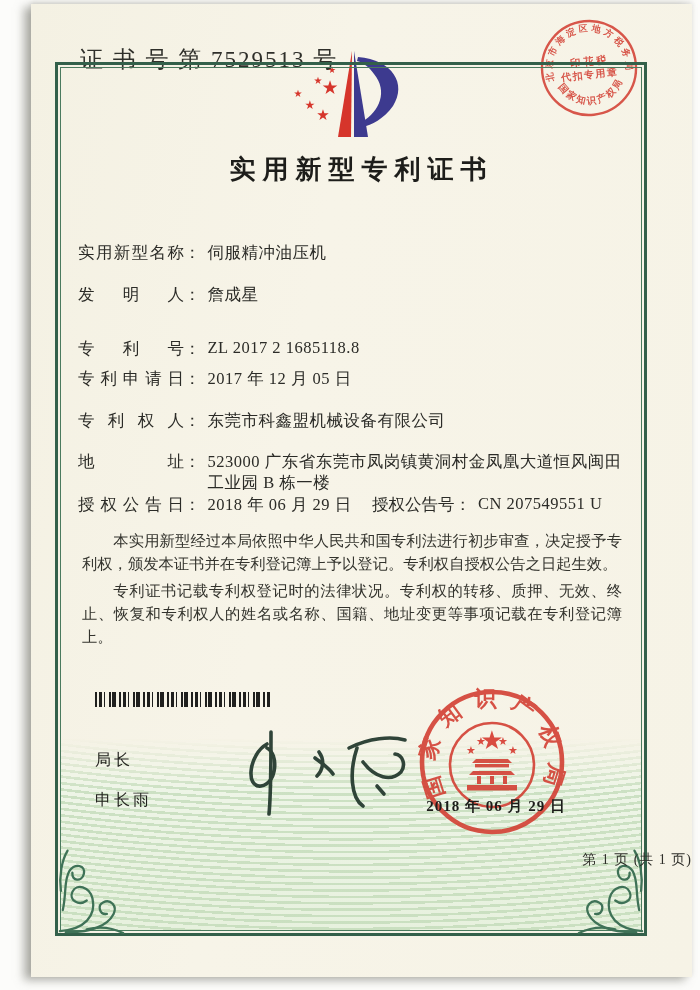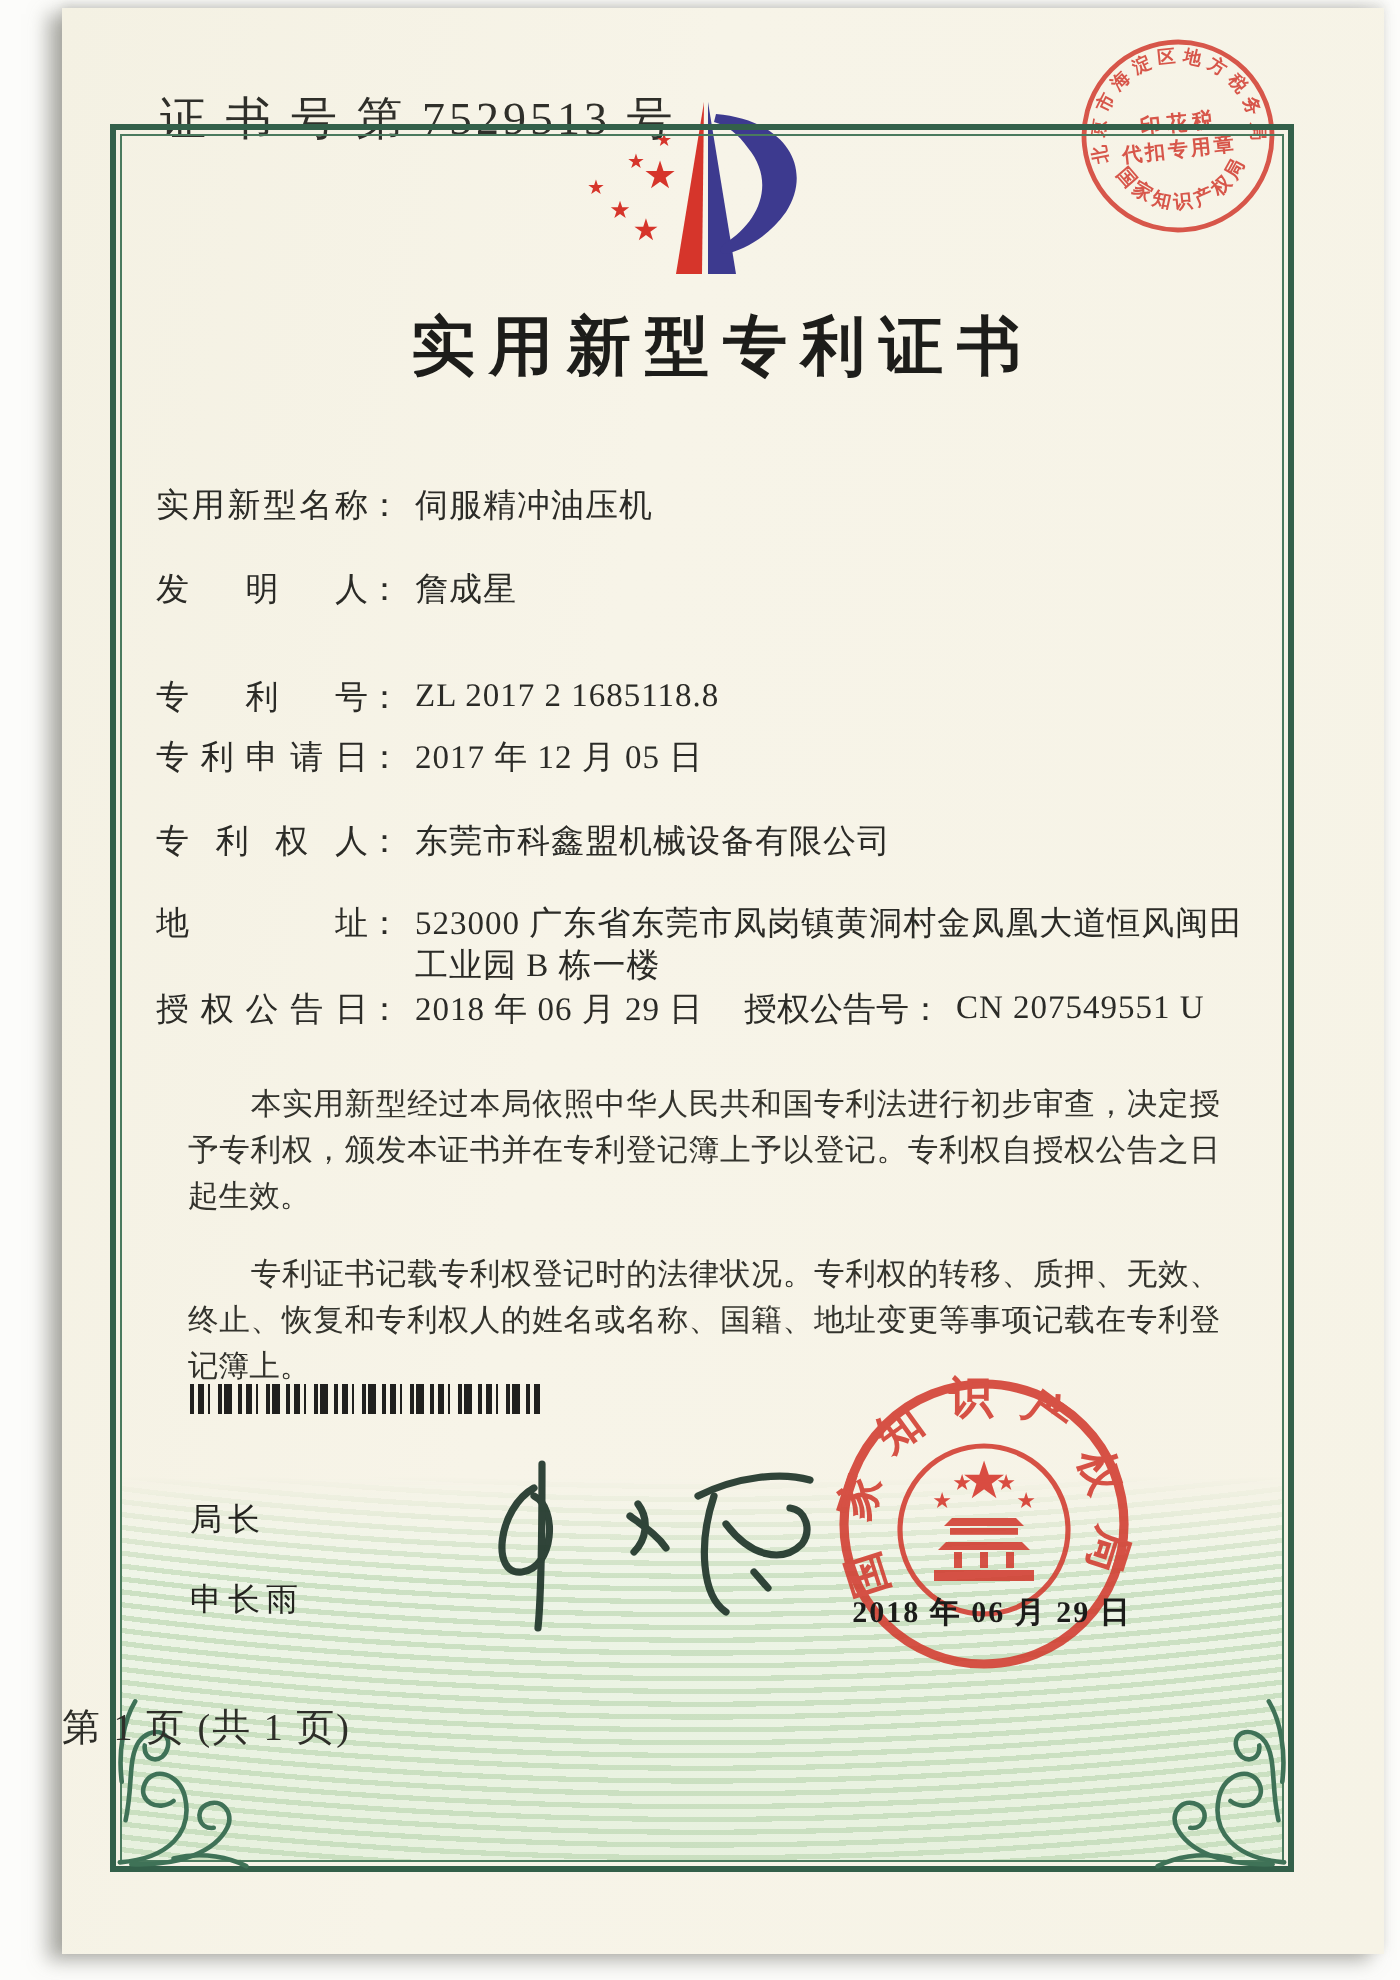--- a/index.html
+++ b/index.html
@@ -30,33 +30,33 @@
     -webkit-mask-image:linear-gradient(to bottom, rgba(0,0,0,0) 0, #000 52px);
     mask-image:linear-gradient(to bottom, rgba(0,0,0,0) 0, #000 52px);
   }
   .cert-no{
     position:absolute;left:49px;top:40px;font-size:23px;letter-spacing:2px;color:#2f2f2a;
   }
   .logo{position:absolute;left:254px;top:44px;width:130px;height:94px;}
   .star{font-family:"DejaVu Sans",sans-serif;fill:#d6352b;}
   .cert-title{
     position:absolute;left:0;top:148px;width:100%;text-align:center;
-    font-size:32px;font-weight:bold;letter-spacing:7px;color:#1d1d1a;
+    font-size:26px;font-weight:bold;letter-spacing:7px;color:#1d1d1a;
   }
   .row{position:absolute;left:47px;font-size:16.5px;white-space:nowrap;}
   .flabel{display:inline-block;width:106px;text-align:justify;text-align-last:justify;vertical-align:top;}
   .colon{display:inline-block;vertical-align:top;}
   .fvalue{display:inline-block;margin-left:7px;vertical-align:top;letter-spacing:.5px;}
   .fvalue.multi{white-space:pre-line;line-height:21px;max-width:430px;}
   .row2{position:absolute;left:294px;top:0;}
   .body-text{
     position:absolute;left:47px;top:521px;width:548px;
     font-size:15.3px;line-height:23px;text-align:justify;color:#33332d;
   }
-  .body-text p{margin:16px;text-indent:2.05em;}
+  .body-text p{margin:4px;text-indent:2.05em;}
   .barcode{
     position:absolute;left:64px;top:688px;width:176px;height:15px;
     background:repeating-linear-gradient(90deg,
       #20201e 0 2px, transparent 2px 4px,
       #20201e 4px 7px, transparent 7px 9px,
       #20201e 9px 10px, transparent 10px 14px,
       #20201e 14px 16px, transparent 16px 17px,
       #20201e 17px 21px, transparent 21px 24px);
   }
   .sig-label{position:absolute;left:64px;font-size:16px;letter-spacing:3px;color:#23231f;}
@@ -65,22 +65,22 @@
   .flourish.left{left:-2px;}
   .flourish.right{right:-2px;transform:scaleX(-1);}
   .seal{position:absolute;}
   .seal-tax{left:508px;top:14px;width:100px;height:100px;opacity:.85;transform:rotate(-6deg);}
   .seal-cnipa{left:386px;top:683px;width:150px;height:150px;opacity:.88;}
   .seal-date{
     position:absolute;left:370px;top:793px;width:190px;text-align:center;
     font-size:15px;letter-spacing:1px;color:#1c1c1a;font-weight:bold;
   }
   .page-footer{
-    position:absolute;left:0;top:847px;width:100%;text-align:left;
-    font-size:19px;color:#2e2e29;letter-spacing:1px;
+    position:absolute;left:0;top:847px;width:100%;text-align:right;
+    font-size:14px;color:#2e2e29;letter-spacing:1px;
   }
   .seal-text{font-family:"Liberation Serif","DejaVu Serif",serif;font-weight:bold;}
 </style>
 </head>
 <body>
 
 <div class="paper">
 
   <div class="cert-no">证 书 号 第 7529513 号</div>
 

